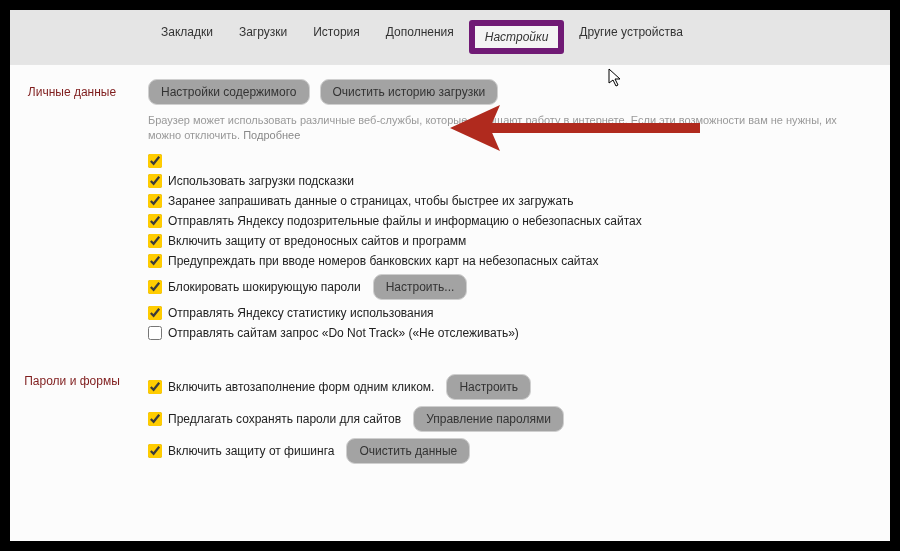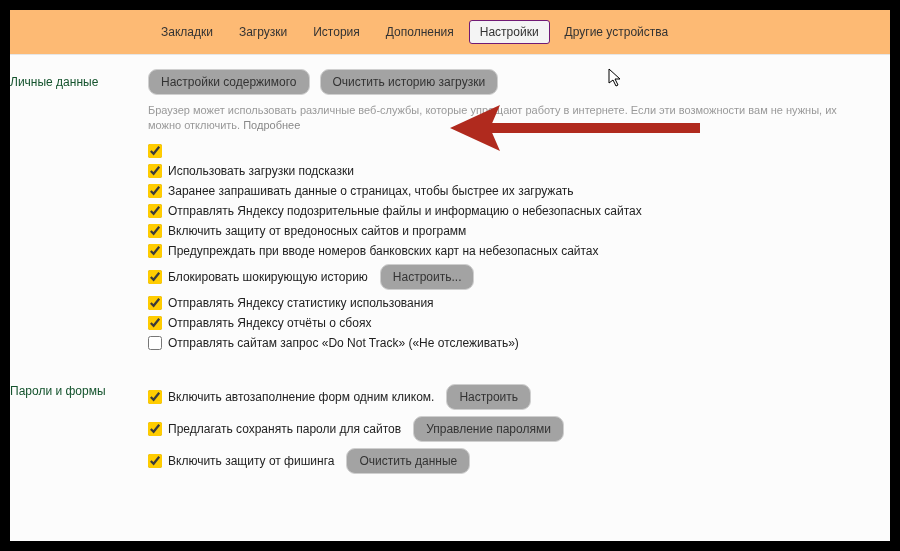--- a/index.html
+++ b/index.html
@@ -1,22 +1,22 @@
 <!DOCTYPE html>
 <html><head>
 <meta charset="utf-8">
 <style>
   * { box-sizing: border-box; margin: 0; padding: 0; }
   html, body { width: 900px; height: 551px; font-family: Arial, Helvetica, sans-serif; font-size: 12px; color: #333; background: #000; }
   .frame { position: relative; background: #fcfcfc; width: 880px; height: 531px; margin: 10px; overflow: hidden; }
-  .topnav { display: flex; gap: 4px; padding: 10px 0 10px 140px; border-bottom: 1px solid #e6e6e6; background: #fdba74; }
+  .topnav { display: flex; gap: 4px; padding: 10px 0 10px 140px; border-bottom: 1px solid #e6e6e6; background: #e5e5e5; }
   .topnav .tab { padding: 4px 10px; color: #333; cursor: pointer; border: 1px solid transparent; border-radius: 3px; font-size: 12px; }
-  .topnav .tab.active { border: 1px solid #701a75; background: #f4f4f4; }
+  .topnav .tab.active { border: 6px solid #701a75; background: #f4f4f4; font-style: italic; }
   .section { display: flex; padding: 14px 24px 0 0; }
-  .section-label { width: 138px; text-align: left; padding-right: 14px; padding-top: 6px; font-size: 12px; color: #14532d; }
+  .section-label { width: 138px; text-align: center; padding-right: 14px; padding-top: 6px; font-size: 12px; color: #7f1d1d; }
   .section-body { flex: 1; }
   .btnrow { display: flex; gap: 10px; align-items: center; margin-bottom: 8px; }
   .btn { border: 1px solid #cfcfcf; background: #a3a3a3; color: #333; padding: 5px 12px; font-size: 12px; border-radius: 9px; cursor: pointer; }
   .hint { font-size: 11px; color: #999; margin: 2px 0 10px 0; line-height: 1.4; }
   .hint a { color: #888; cursor: pointer; }
   .opt { display: flex; align-items: center; gap: 6px; margin: 6px 0; }
   .opt input[type=checkbox] { width: 14px; height: 14px; accent-color: #ffcc00; cursor: pointer; }
   .opt label { font-size: 12px; color: #222; cursor: pointer; }
   .inline-btn { margin-left: 6px; }
   .cursor-overlay { position: absolute; left: 598px; top: 58px; pointer-events: none; font-size: 16px; color: #000; }
@@ -65,30 +65,26 @@
       <div class="opt">
         <input type="checkbox" checked="" style="">
         <label>Включить защиту от вредоносных сайтов и программ</label>
       </div>
       <div class="opt">
         <input type="checkbox" checked="" style="">
         <label>Предупреждать при вводе номеров банковских карт на небезопасных сайтах</label>
       </div>
       <div class="opt">
         <input type="checkbox" checked="" style="">
-        <label>Блокировать шокирующую историю</label>
+        <label>Блокировать шокирующую пароли</label>
         <button class="btn inline-btn">Настроить...</button>
       </div>
       <div class="opt">
         <input type="checkbox" checked="" style="">
         <label>Отправлять Яндексу статистику использования</label>
-      </div>
-      <div class="opt">
-        <input type="checkbox" checked="" style="">
-        <label>Отправлять Яндексу отчёты о сбоях</label>
       </div>
       <div class="opt">
         <input type="checkbox" style="">
         <label>Отправлять сайтам запрос «Do Not Track» («Не отслеживать»)</label>
       </div>
     </div>
   </div>
 
   <div class="section" style="padding-top:22px;">
     <div class="section-label">Пароли и формы</div>

